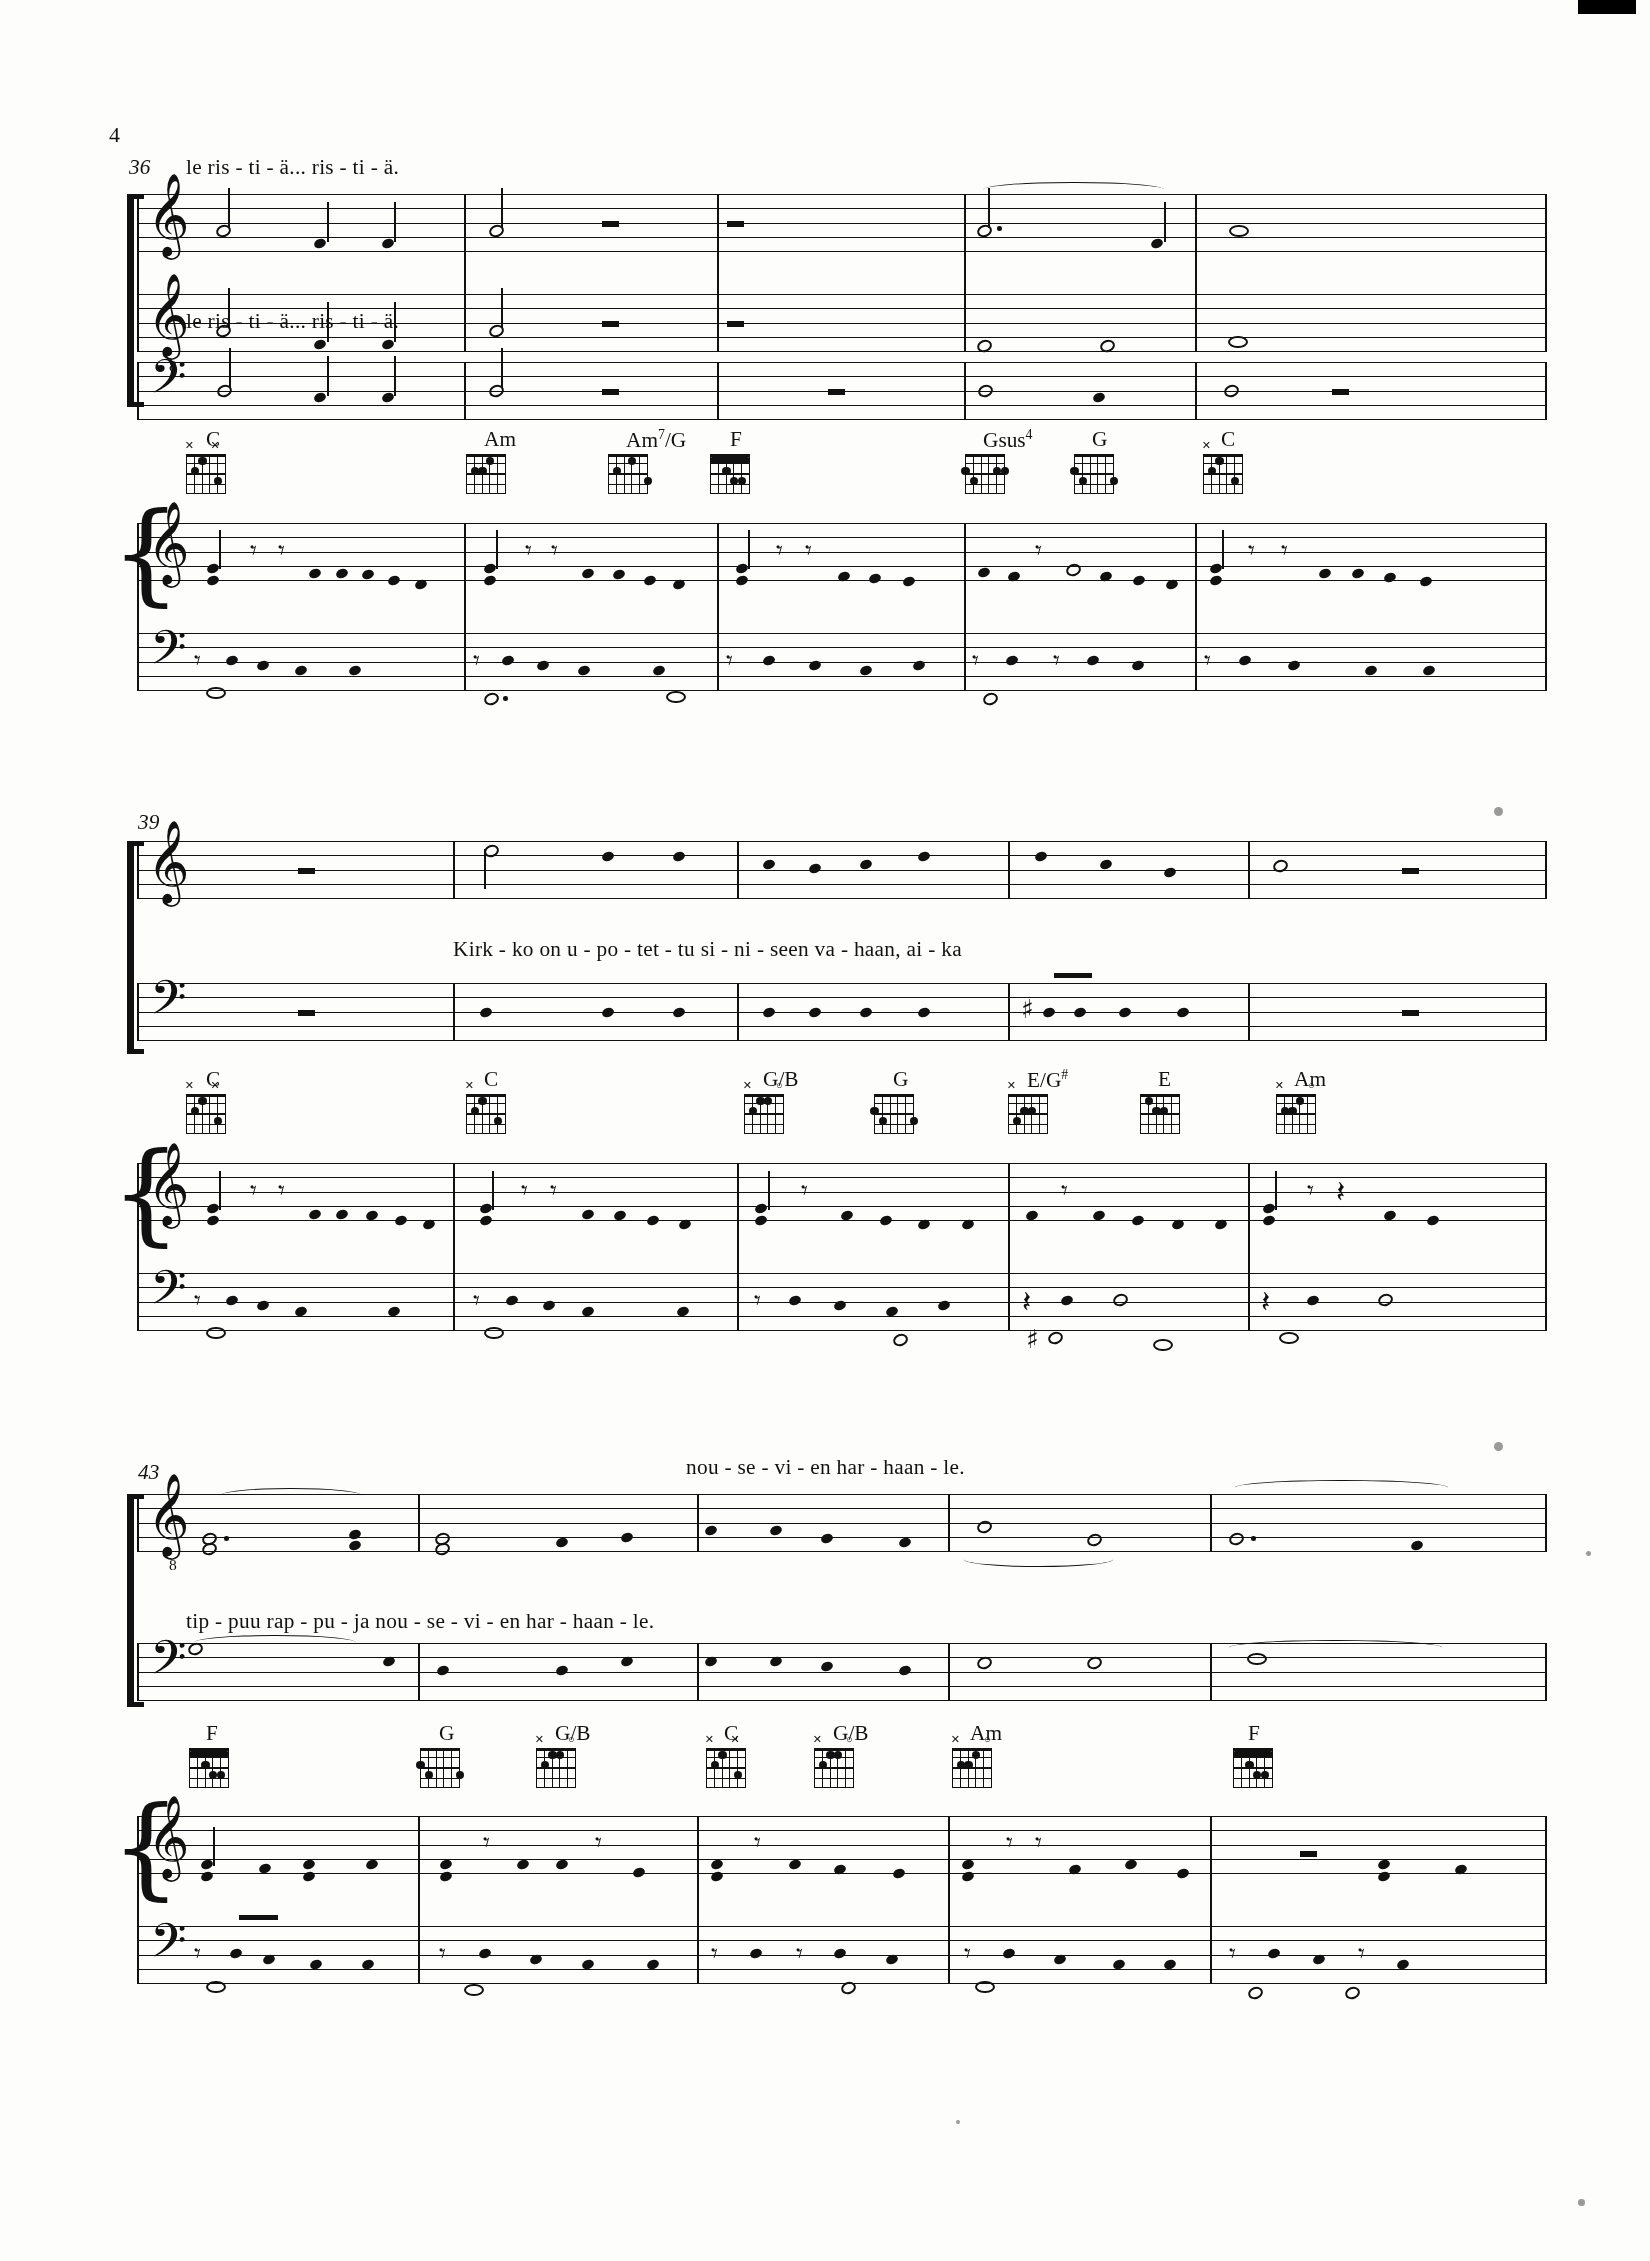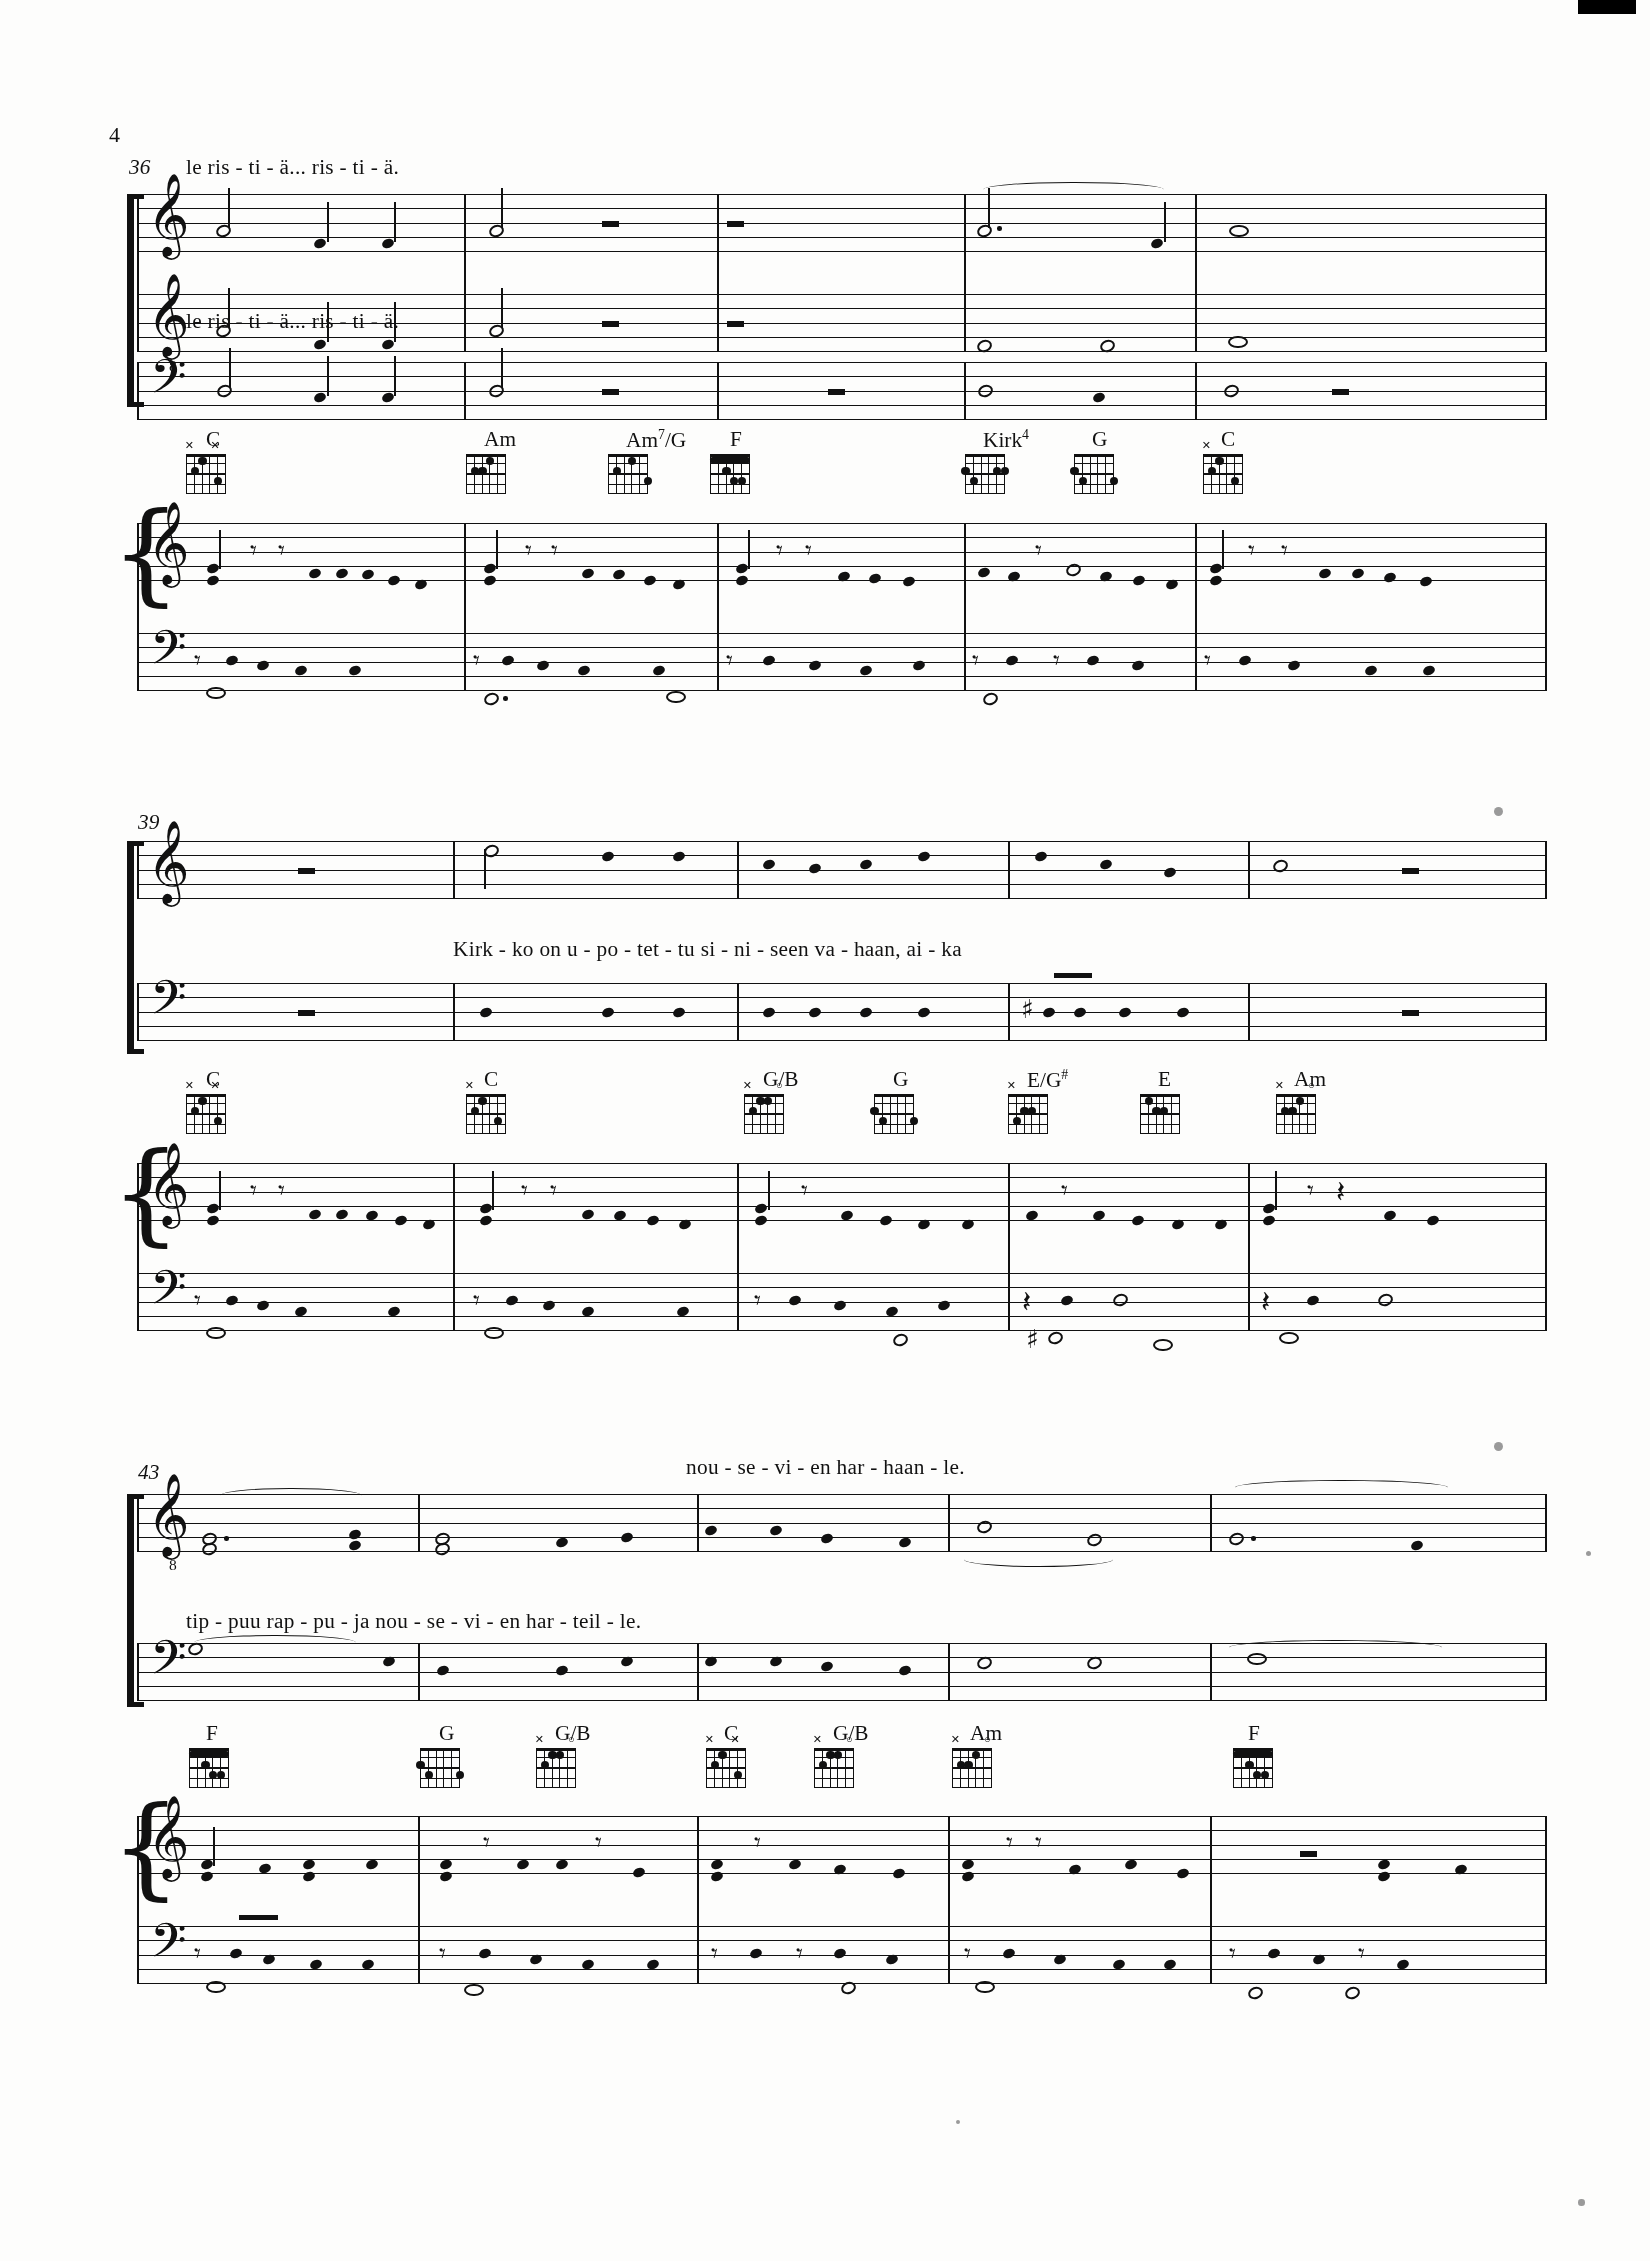--- a/index.html
+++ b/index.html
@@ -354,21 +354,21 @@
     <div class="head open" style="left:978px; top:385px;"></div>
     <div class="head" style="left:1093px; top:393px;"></div>
     <div class="head open" style="left:1224px; top:385px;"></div>
     <div class="rest-half" style="left:1332px; top:389px;"></div>
 
     <div class="chord-row" style="left:0; top:427px; width:1651px; height:78px;">
       <div class="chord" style="left:206px; top:0;"><span>C</span></div>
       <div class="chord" style="left:484px; top:0;"><span>Am</span></div>
       <div class="chord" style="left:626px; top:0;"><span>Am</span><sup>7</sup><span>/G</span></div>
       <div class="chord" style="left:730px; top:0;"><span>F</span></div>
-      <div class="chord" style="left:983px; top:0;"><span>Kirk</span><sup>4</sup></div>
+      <div class="chord" style="left:983px; top:0;"><span>Gsus</span><sup>4</sup></div>
       <div class="chord" style="left:1092px; top:0;"><span>G</span></div>
       <div class="chord" style="left:1221px; top:0;"><span>C</span></div>
     </div>
 
     <div class="diagram" style="left:186px; top:454px;">
       <div class="mark" style="left:-1.3px;">✕</div>
         <div class="mark" style="left:24.6px;">✕</div>
       <div class="nut"></div>
       <div class="v" style="left:0"></div>
         <div class="v" style="left:7.8px"></div>
@@ -920,21 +920,21 @@
     <div class="head" style="left:821px; top:1534px;"></div>
     <div class="head" style="left:899px; top:1538px;"></div>
     <div class="head open" style="left:977px; top:1521px;"></div>
     <div class="head open" style="left:1087px; top:1534px;"></div>
     <div class="slur down" style="left:964px; top:1552px; width:149px;"></div>
     <div class="head open" style="left:1229px; top:1533px;"></div>
     <div class="dot-aug" style="left:1251px; top:1536px;"></div>
     <div class="head" style="left:1411px; top:1541px;"></div>
     <div class="slur" style="left:1235px; top:1480px; width:213px;"></div>
 
-    <div class="lyric-line" style="left:186px; top:1609px;">tip  -  puu  rap - pu - ja  nou - se - vi - en  har - teil  -  le.</div>
+    <div class="lyric-line" style="left:186px; top:1609px;">tip  -  puu  rap - pu - ja  nou - se - vi - en  har - haan  -  le.</div>
 
     <div class="staff" style="left:137px; top:1643px; width:1410px; height:58px;">
       <div class="ln" style="top:0px;   width:1410px;"></div>
       <div class="ln" style="top:14.2px;  width:1410px;"></div>
       <div class="ln" style="top:28.5px;  width:1410px;"></div>
       <div class="ln" style="top:43px;  width:1410px;"></div>
       <div class="ln" style="top:57px;  width:1410px;"></div>
     </div>
     <div class="clef bass" style="left:150px; top:1635px;">𝄢</div>
     <div class="barline" style="left:137px; top:1643px; height:58px;"></div>

